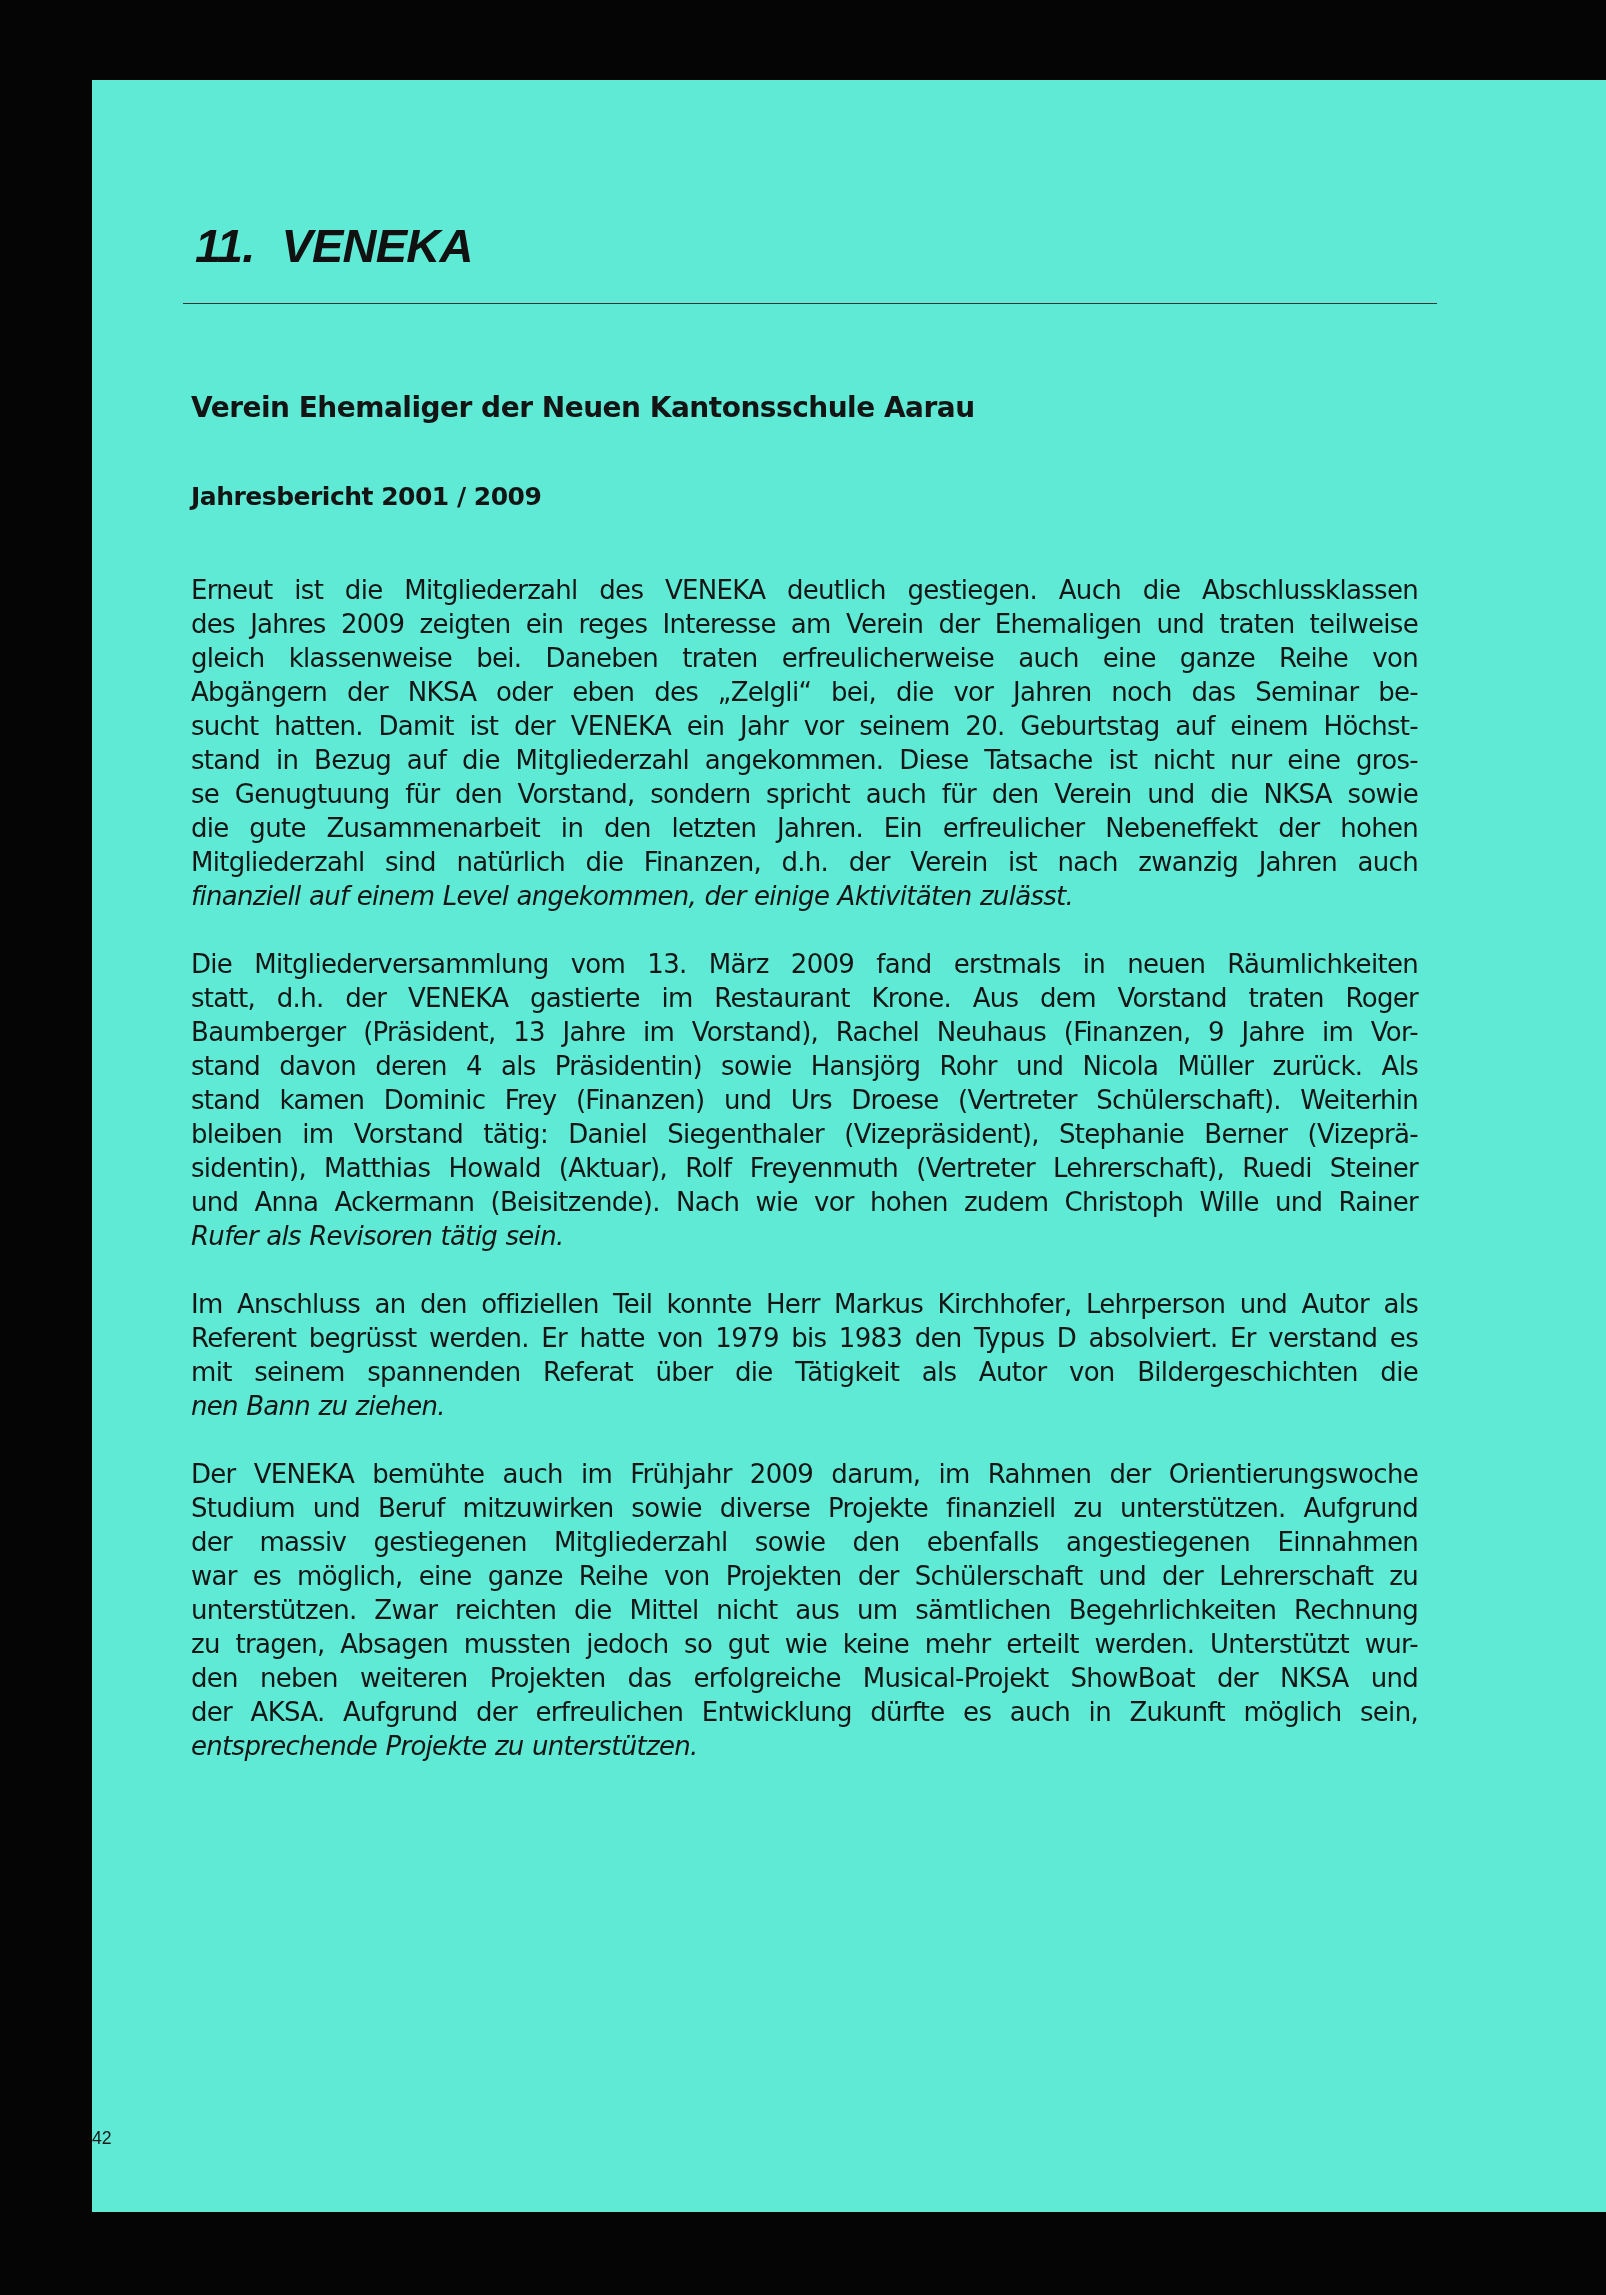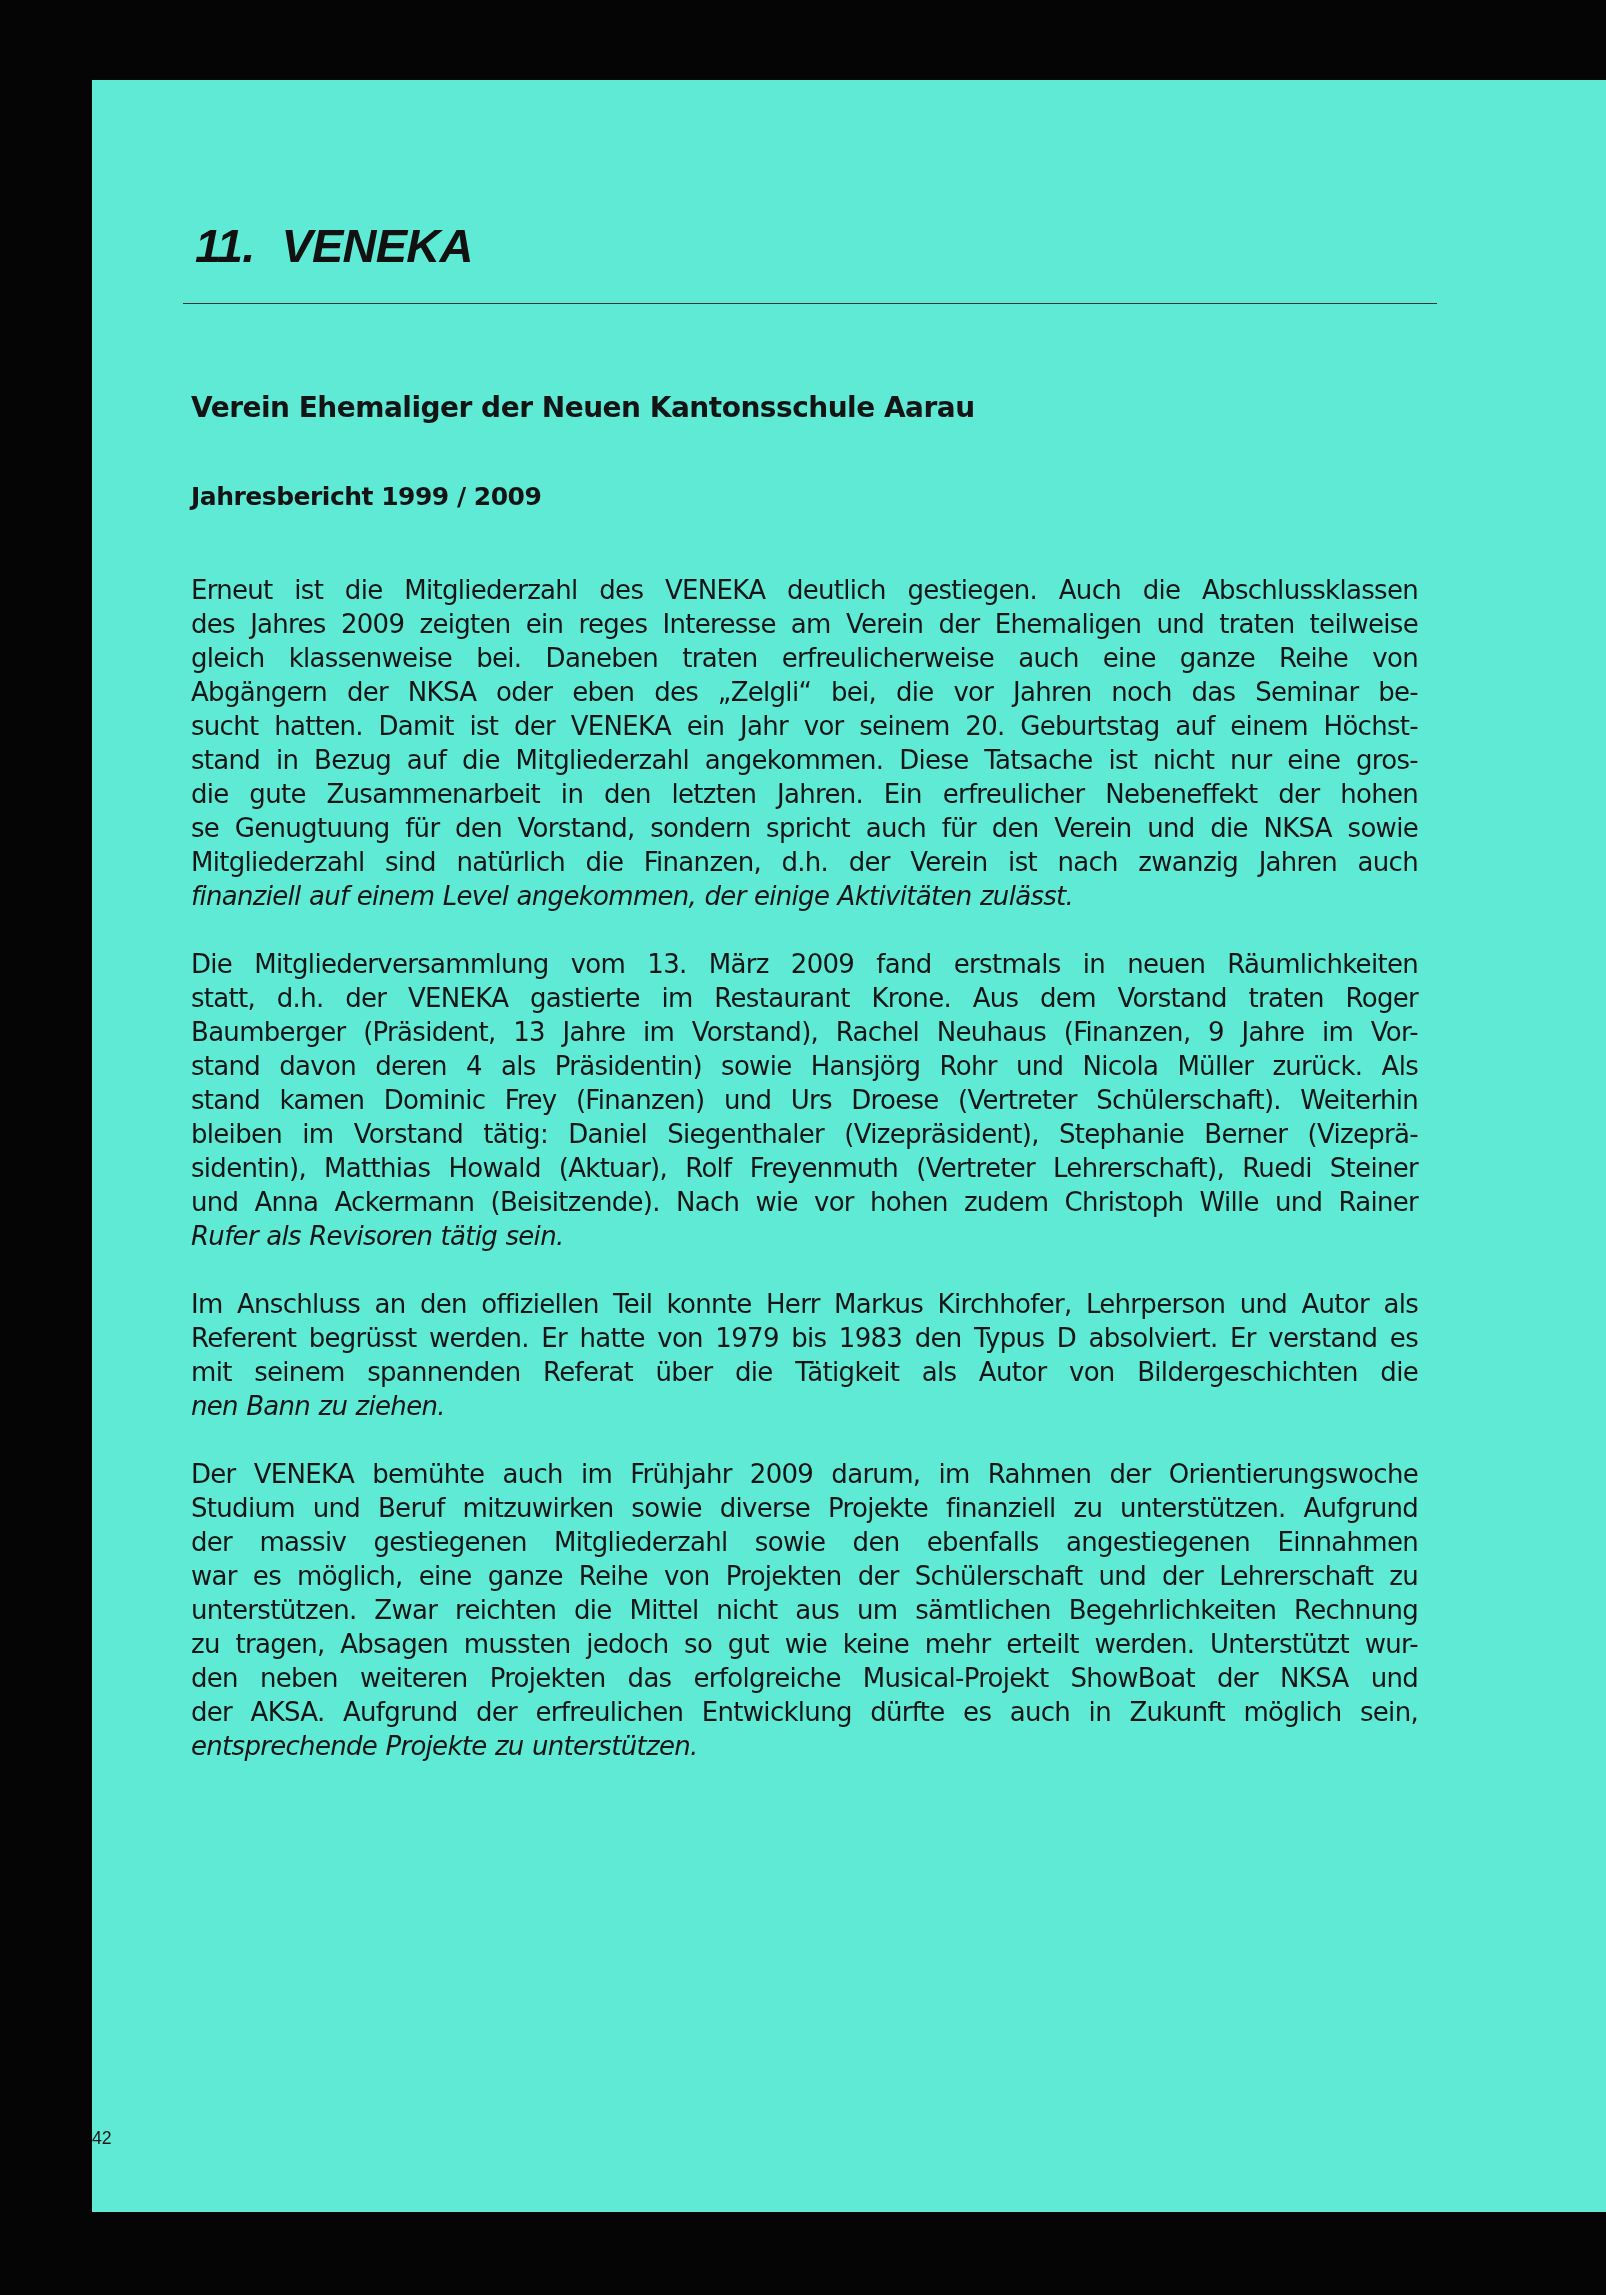--- a/index.html
+++ b/index.html
@@ -117,33 +117,33 @@
 <body>
 
 <div class="paper">
 
   <h1 class="chapter-title"><span class="num">11.</span><span>VENEKA</span></h1>
 
   <div class="chapter-rule"></div>
 
   <h2 class="subtitle">Verein Ehemaliger der Neuen Kantonsschule Aarau</h2>
 
-  <h3 class="report-title">Jahresbericht 1999 / 2009</h3>
+  <h3 class="report-title">Jahresbericht 2001 / 2009</h3>
 
   <div class="body-text">
 
     <p class="paragraph">
       <span class="line">Erneut ist die Mitgliederzahl des VENEKA deutlich gestiegen. Auch die Abschlussklassen</span>
       <span class="line">des Jahres 2009 zeigten ein reges Interesse am Verein der Ehemaligen und traten teilweise</span>
       <span class="line">gleich klassenweise bei. Daneben traten erfreulicherweise auch eine ganze Reihe von</span>
       <span class="line">Abgängern der NKSA oder eben des „Zelgli“ bei, die vor Jahren noch das Seminar be-</span>
       <span class="line">sucht hatten. Damit ist der VENEKA ein Jahr vor seinem 20. Geburtstag auf einem Höchst-</span>
       <span class="line">stand in Bezug auf die Mitgliederzahl angekommen. Diese Tatsache ist nicht nur eine gros-</span>
+      <span class="line">se Genugtuung für den Vorstand, sondern spricht auch für den Verein und die NKSA sowie</span>
       <span class="line">die gute Zusammenarbeit in den letzten Jahren. Ein erfreulicher Nebeneffekt der hohen</span>
-      <span class="line">se Genugtuung für den Vorstand, sondern spricht auch für den Verein und die NKSA sowie</span>
       <span class="line">Mitgliederzahl sind natürlich die Finanzen, d.h. der Verein ist nach zwanzig Jahren auch</span>
       <span class="line last">finanziell auf einem Level angekommen, der einige Aktivitäten zulässt.</span>
     </p>
 
     <p class="paragraph">
       <span class="line">Die Mitgliederversammlung vom 13. März 2009 fand erstmals in neuen Räumlichkeiten</span>
       <span class="line">statt, d.h. der VENEKA gastierte im Restaurant Krone. Aus dem Vorstand traten Roger</span>
       <span class="line">Baumberger (Präsident, 13 Jahre im Vorstand), Rachel Neuhaus (Finanzen, 9 Jahre im Vor-</span>
       <span class="line">stand davon deren 4 als Präsidentin) sowie Hansjörg Rohr und Nicola Müller zurück. Als</span>
       <span class="line">stand kamen Dominic Frey (Finanzen) und Urs Droese (Vertreter Schülerschaft). Weiterhin</span>

